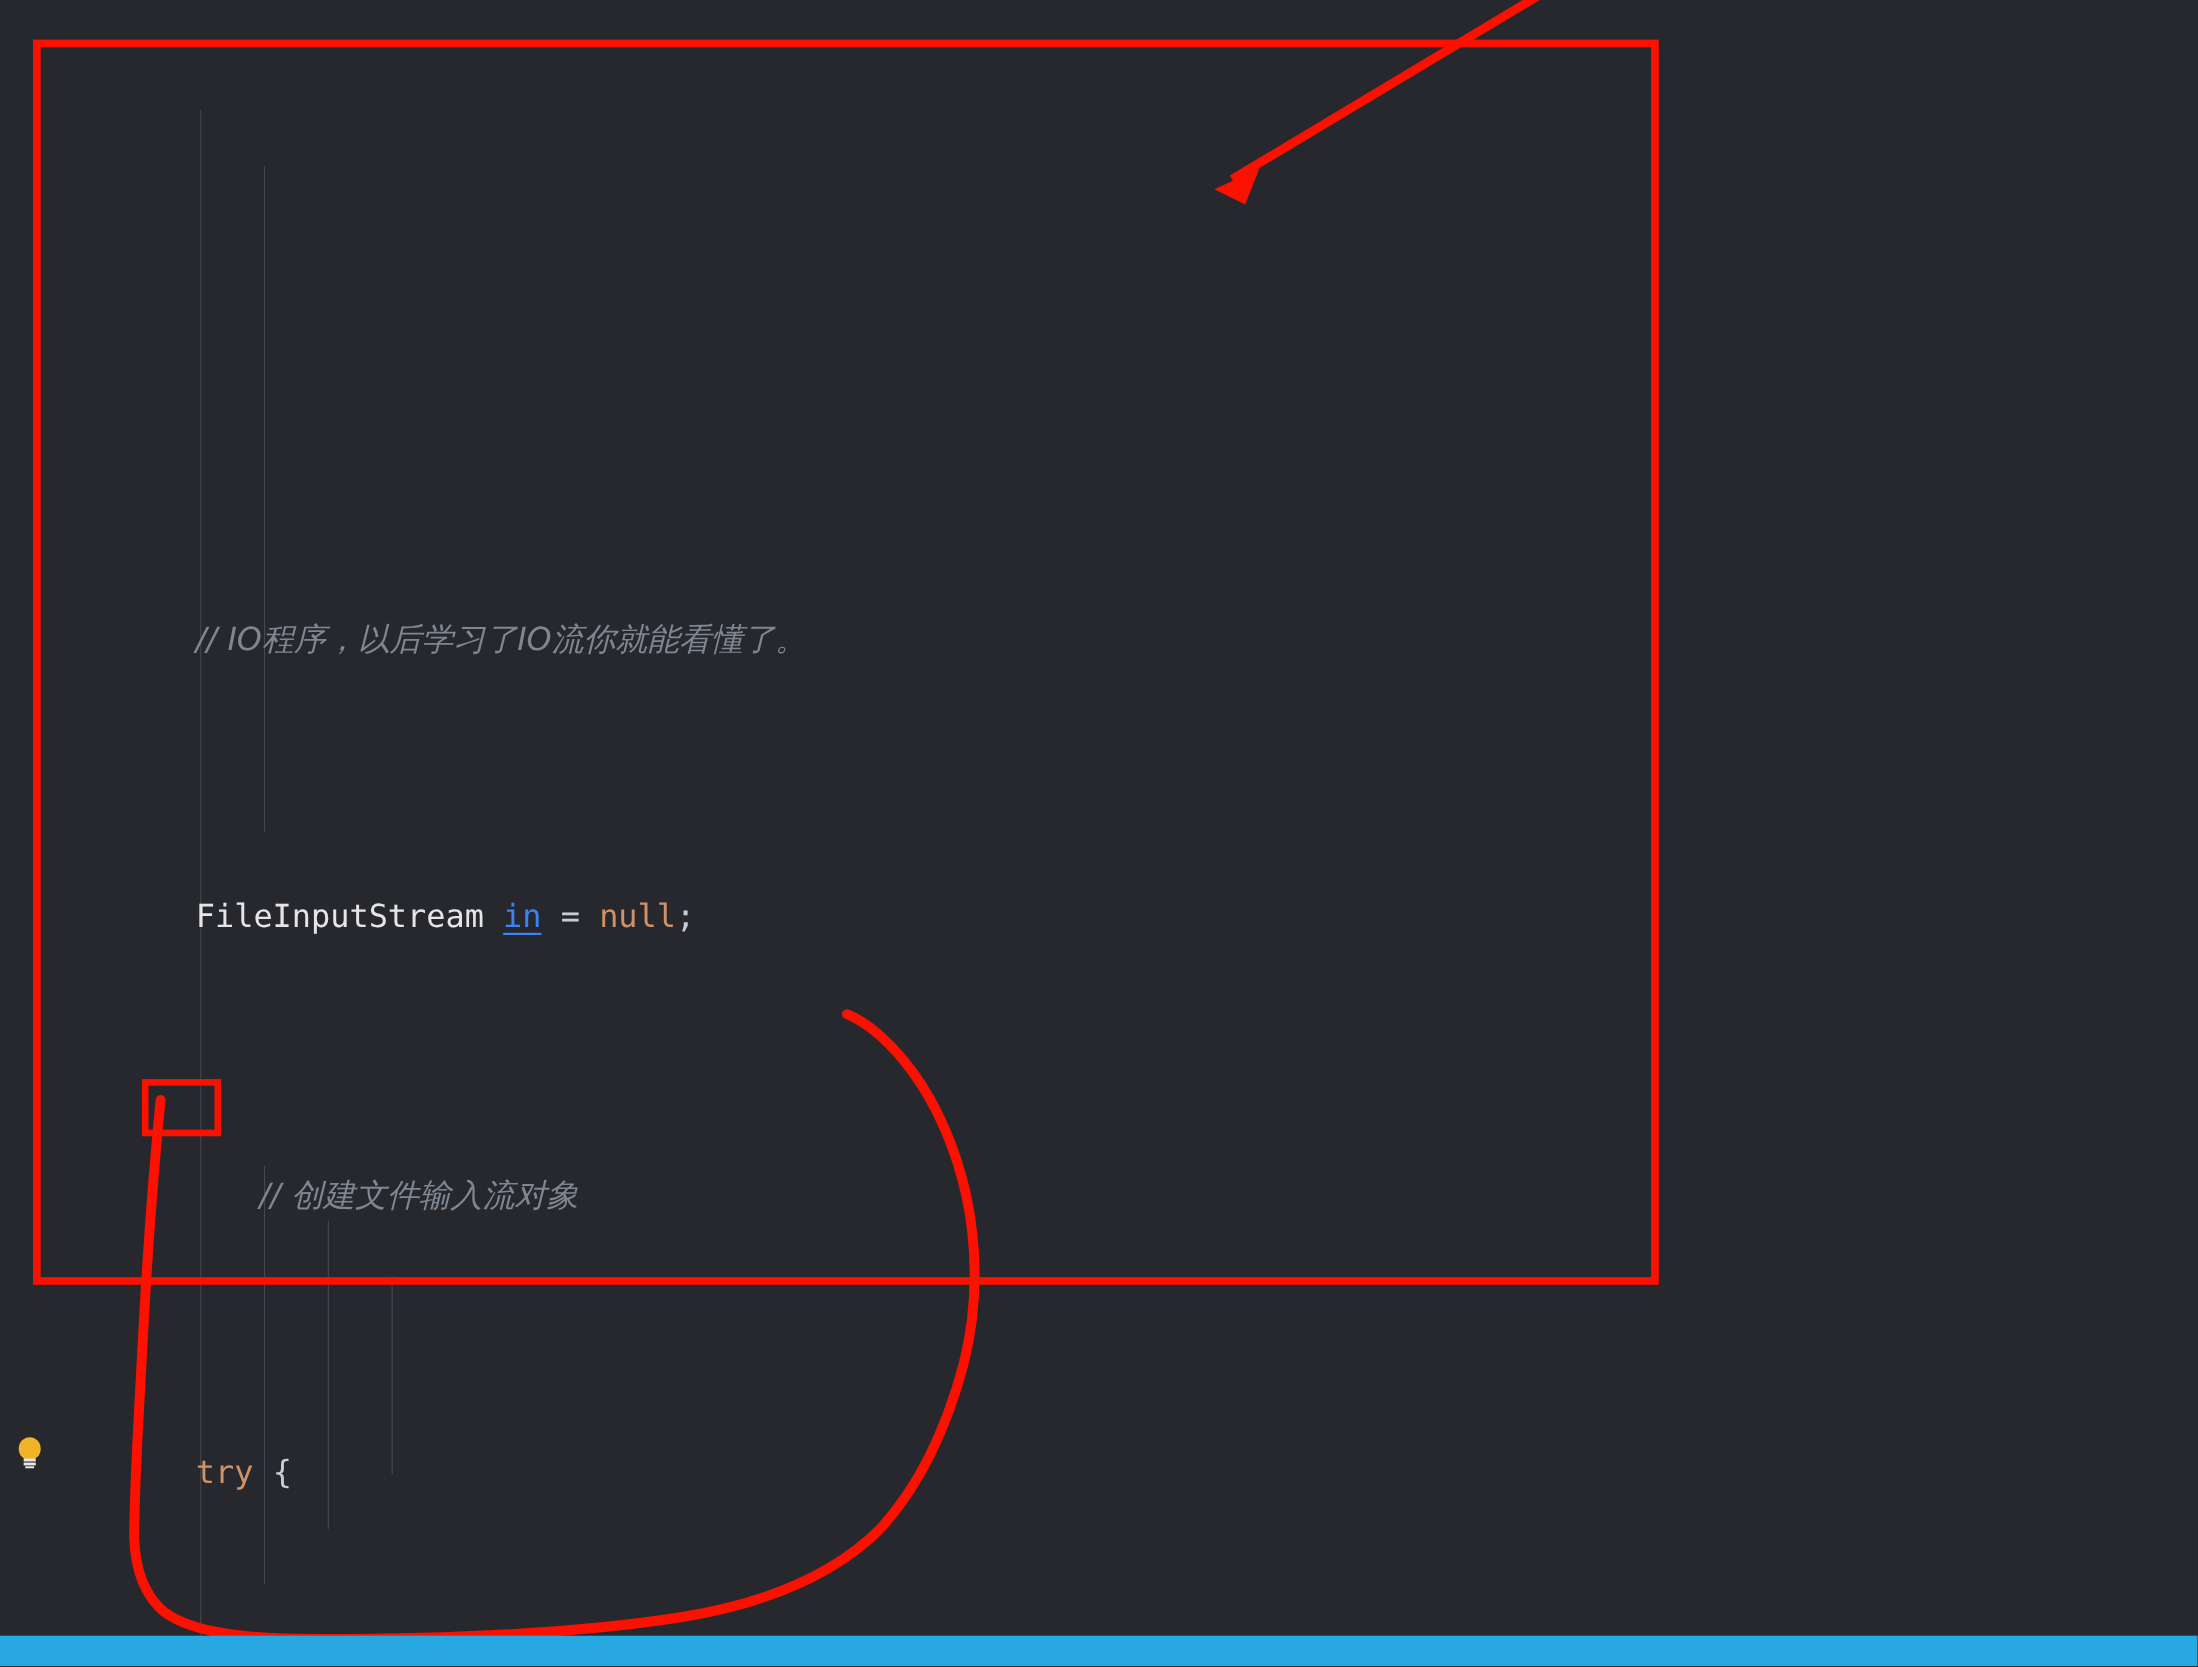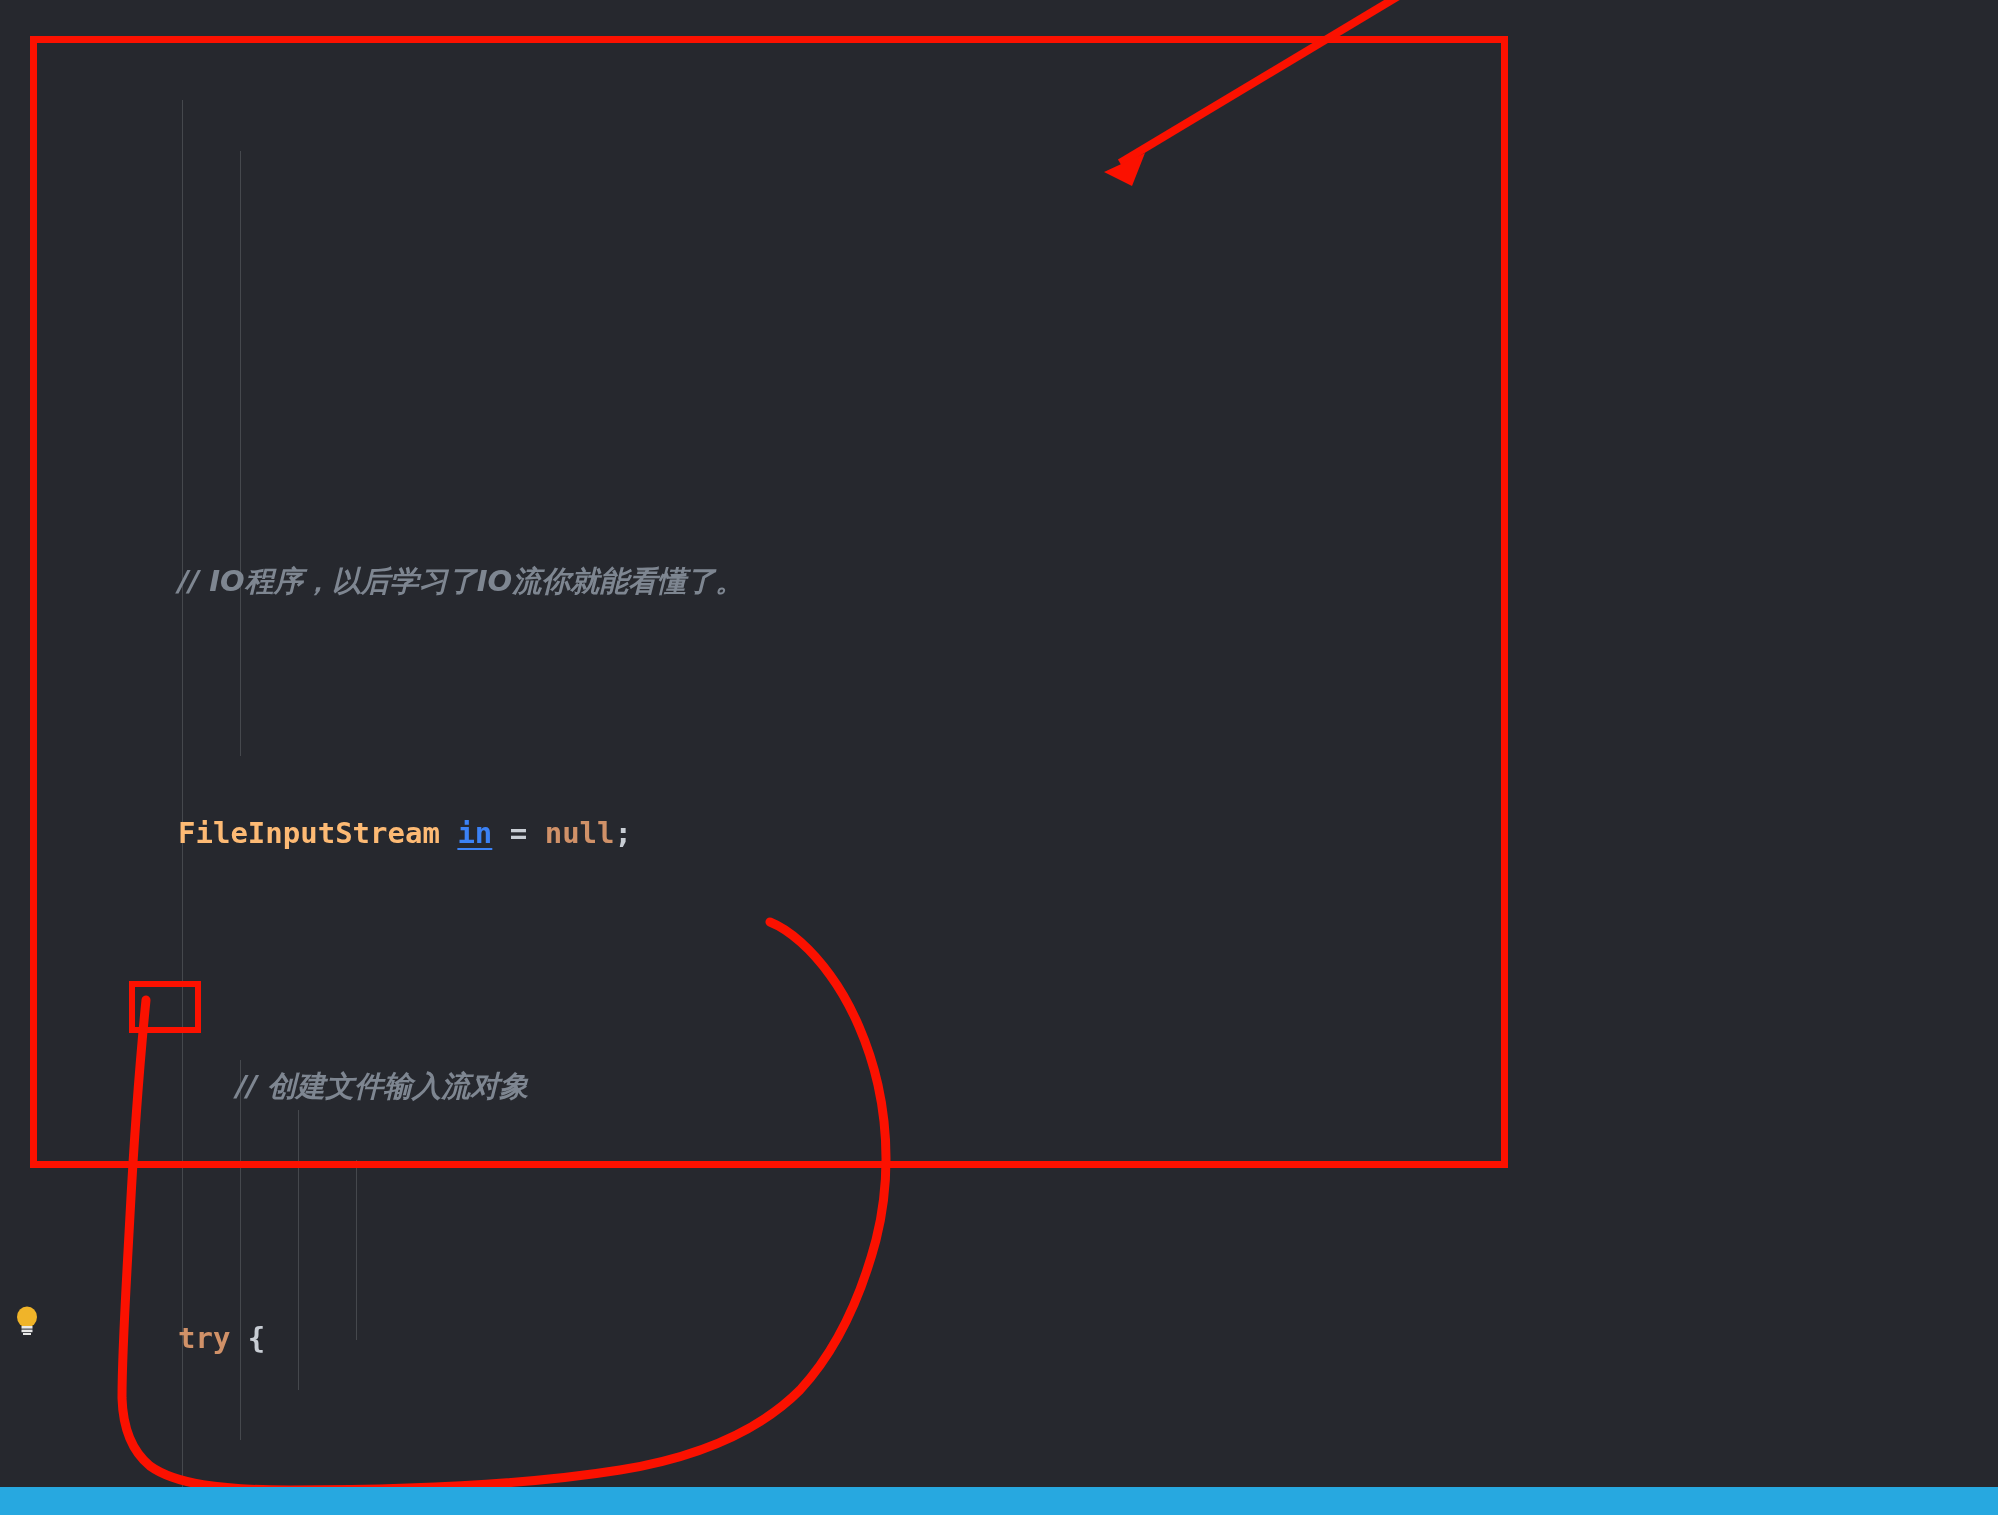--- a/index.html
+++ b/index.html
@@ -45,41 +45,40 @@
     position: absolute;
     left: 108px;
     top: 0;
     width: 1890px;
     height: 1174px;
     font-size: 29px;
     line-height: 50.5px;
     white-space: pre;
     color: #c8cdd4;
     letter-spacing: 0px;
-    font-weight: bold;
   }
   .line {
     position: relative;
     height: 50.5px;
     padding-left: 12px;
     box-sizing: border-box;
   }
   .ind1 { padding-left: 70px; }
   .ind2 { padding-left: 128px; }
 
   
   .guide {
     position: absolute;
     width: 1px;
     background: #45484d;
   }
 
   
   .kw    { color: #d09168; margin-top: 14px; }       
-  .type  { color: #fdba74; }       
+  .type  { color: #e5e5e5; }       
   .cmt   { color: #7e8691; font-style: italic; }
   .cmt-cjk { font-family: "DejaVu Sans", "Liberation Sans", sans-serif; }
   .punc  { color: #c8cdd4; }
   .field { color: #3b82f6; text-decoration: underline; text-underline-offset: 5px; }
 
   
   .anno-rect {
     position: absolute;
     border: 6px solid #fb1100;
     box-sizing: border-box;

